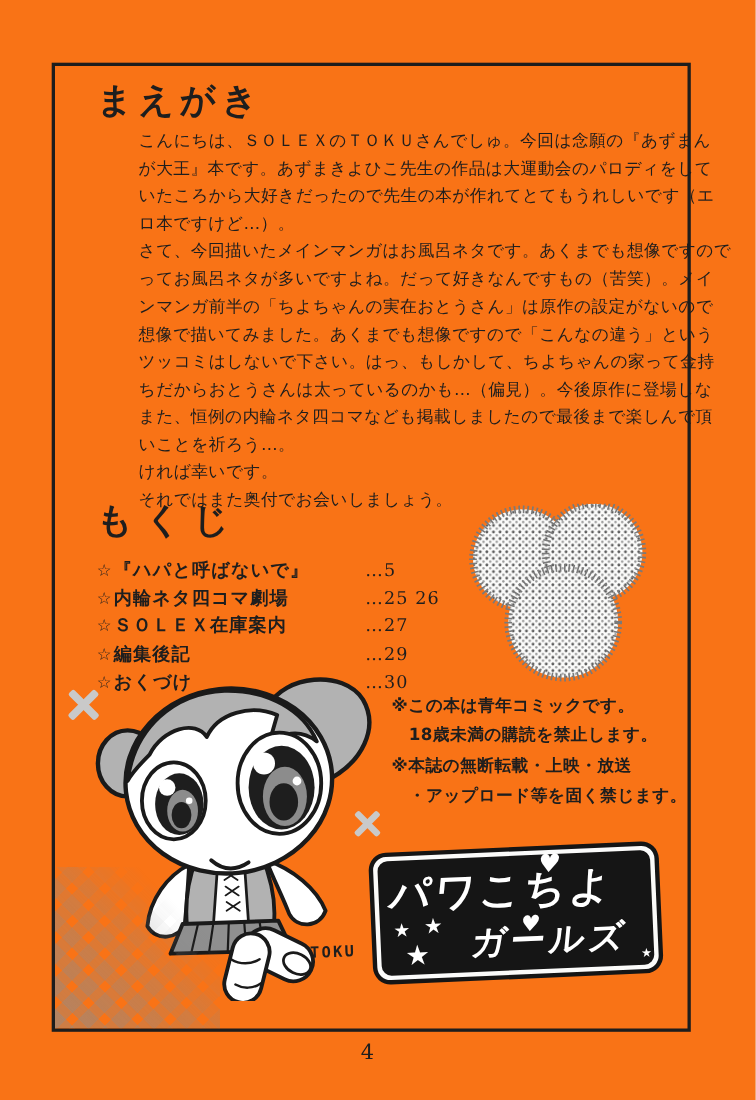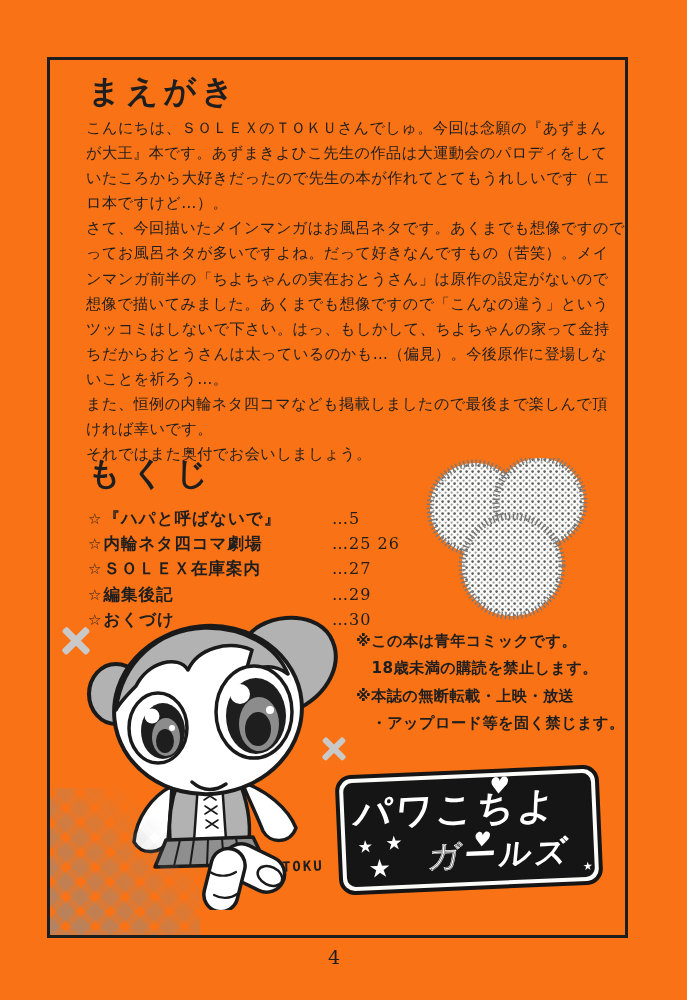--- a/index.html
+++ b/index.html
@@ -14,21 +14,21 @@
   }
   
   .preface-heading{
     position:absolute;left:88px;top:70px;margin:0;
     font-size:32px;font-weight:bold;letter-spacing:5px;
   }
   .preface-text{
     position:absolute;left:86px;top:116px;width:534px;
     font-size:15.2px;line-height:25.1px;letter-spacing:.4px;font-weight:500;
   }
-  .preface-text .line{white-space:nowrap;}
+  .preface-text .line{white-space:nowrap;margin-left:40px;}
   
   .toc-heading{
     position:absolute;left:88px;top:452px;margin:0;
     font-size:32px;font-weight:bold;letter-spacing:11px;
   }
   .toc-list{position:absolute;left:88px;top:508px;width:330px;}
   .toc-row{position:relative;height:25.2px;white-space:nowrap;}
   .toc-star{font-size:15px;margin-right:2px;}
   .toc-title{font-size:16.5px;font-weight:bold;letter-spacing:1px;}
   .toc-page{
@@ -110,22 +110,22 @@
     <div class="line">こんにちは、ＳＯＬＥＸのＴＯＫＵさんでしゅ。今回は念願の『あずまん</div>
     <div class="line">が大王』本です。あずまきよひこ先生の作品は大運動会のパロディをして</div>
     <div class="line">いたころから大好きだったので先生の本が作れてとてもうれしいです（エ</div>
     <div class="line">ロ本ですけど…）。</div>
     <div class="line">さて、今回描いたメインマンガはお風呂ネタです。あくまでも想像ですので</div>
     <div class="line">ってお風呂ネタが多いですよね。だって好きなんですもの（苦笑）。メイ</div>
     <div class="line">ンマンガ前半の「ちよちゃんの実在おとうさん」は原作の設定がないので</div>
     <div class="line">想像で描いてみました。あくまでも想像ですので「こんなの違う」という</div>
     <div class="line">ツッコミはしないで下さい。はっ、もしかして、ちよちゃんの家って金持</div>
     <div class="line">ちだからおとうさんは太っているのかも…（偏見）。今後原作に登場しな</div>
+    <div class="line">また、恒例の内輪ネタ四コマなども掲載しましたので最後まで楽しんで頂</div>
     <div class="line">いことを祈ろう…。</div>
-    <div class="line">また、恒例の内輪ネタ四コマなども掲載しましたので最後まで楽しんで頂</div>
     <div class="line">ければ幸いです。</div>
     <div class="line">それではまた奥付でお会いしましょう。</div>
   </div>
 
   <h2 class="toc-heading">もくじ</h2>
 
   <div class="toc-list">
     <div class="toc-row">
       <span class="toc-star">☆</span><span class="toc-title">『ハパと呼ばないで』</span>
       <span class="toc-page">…5</span>

